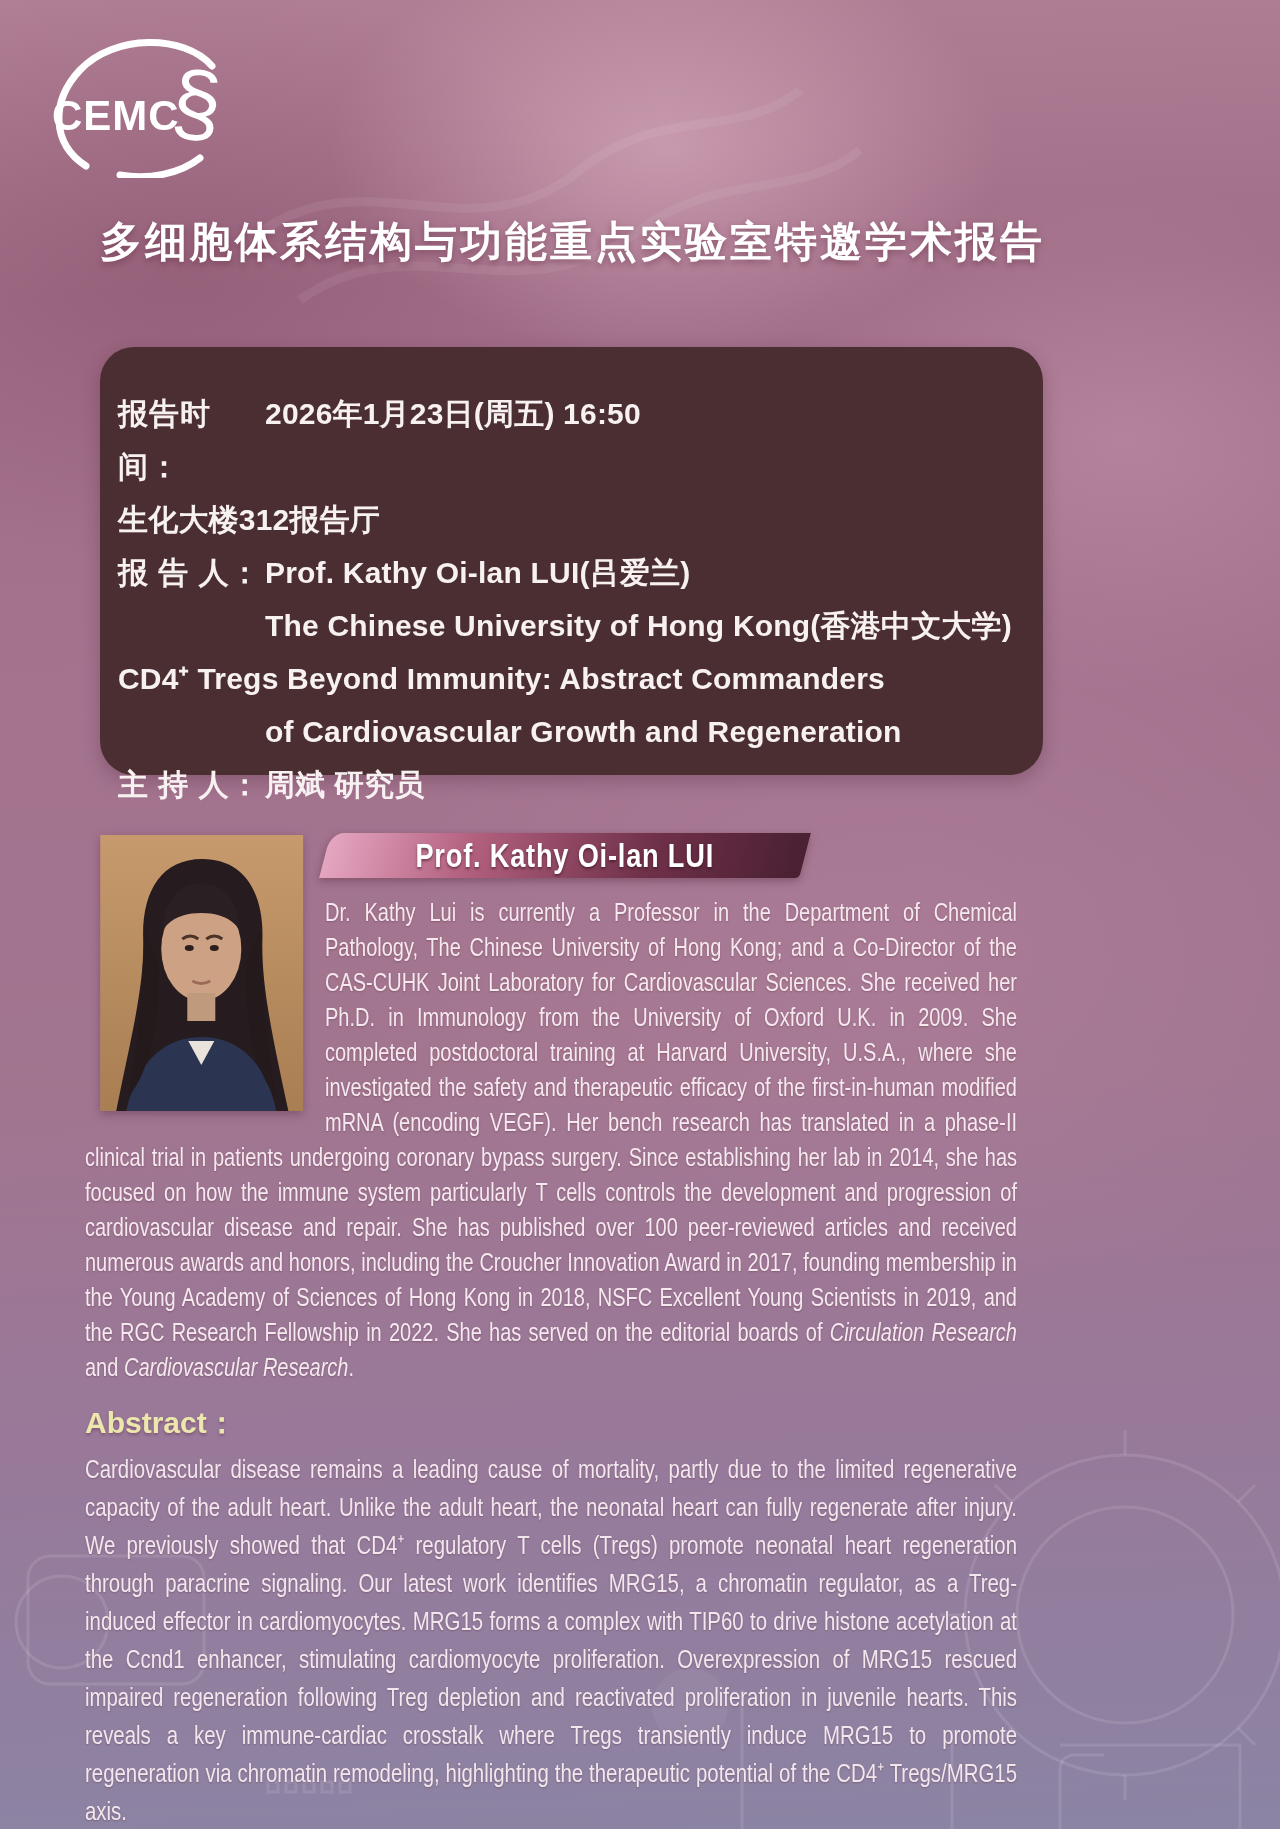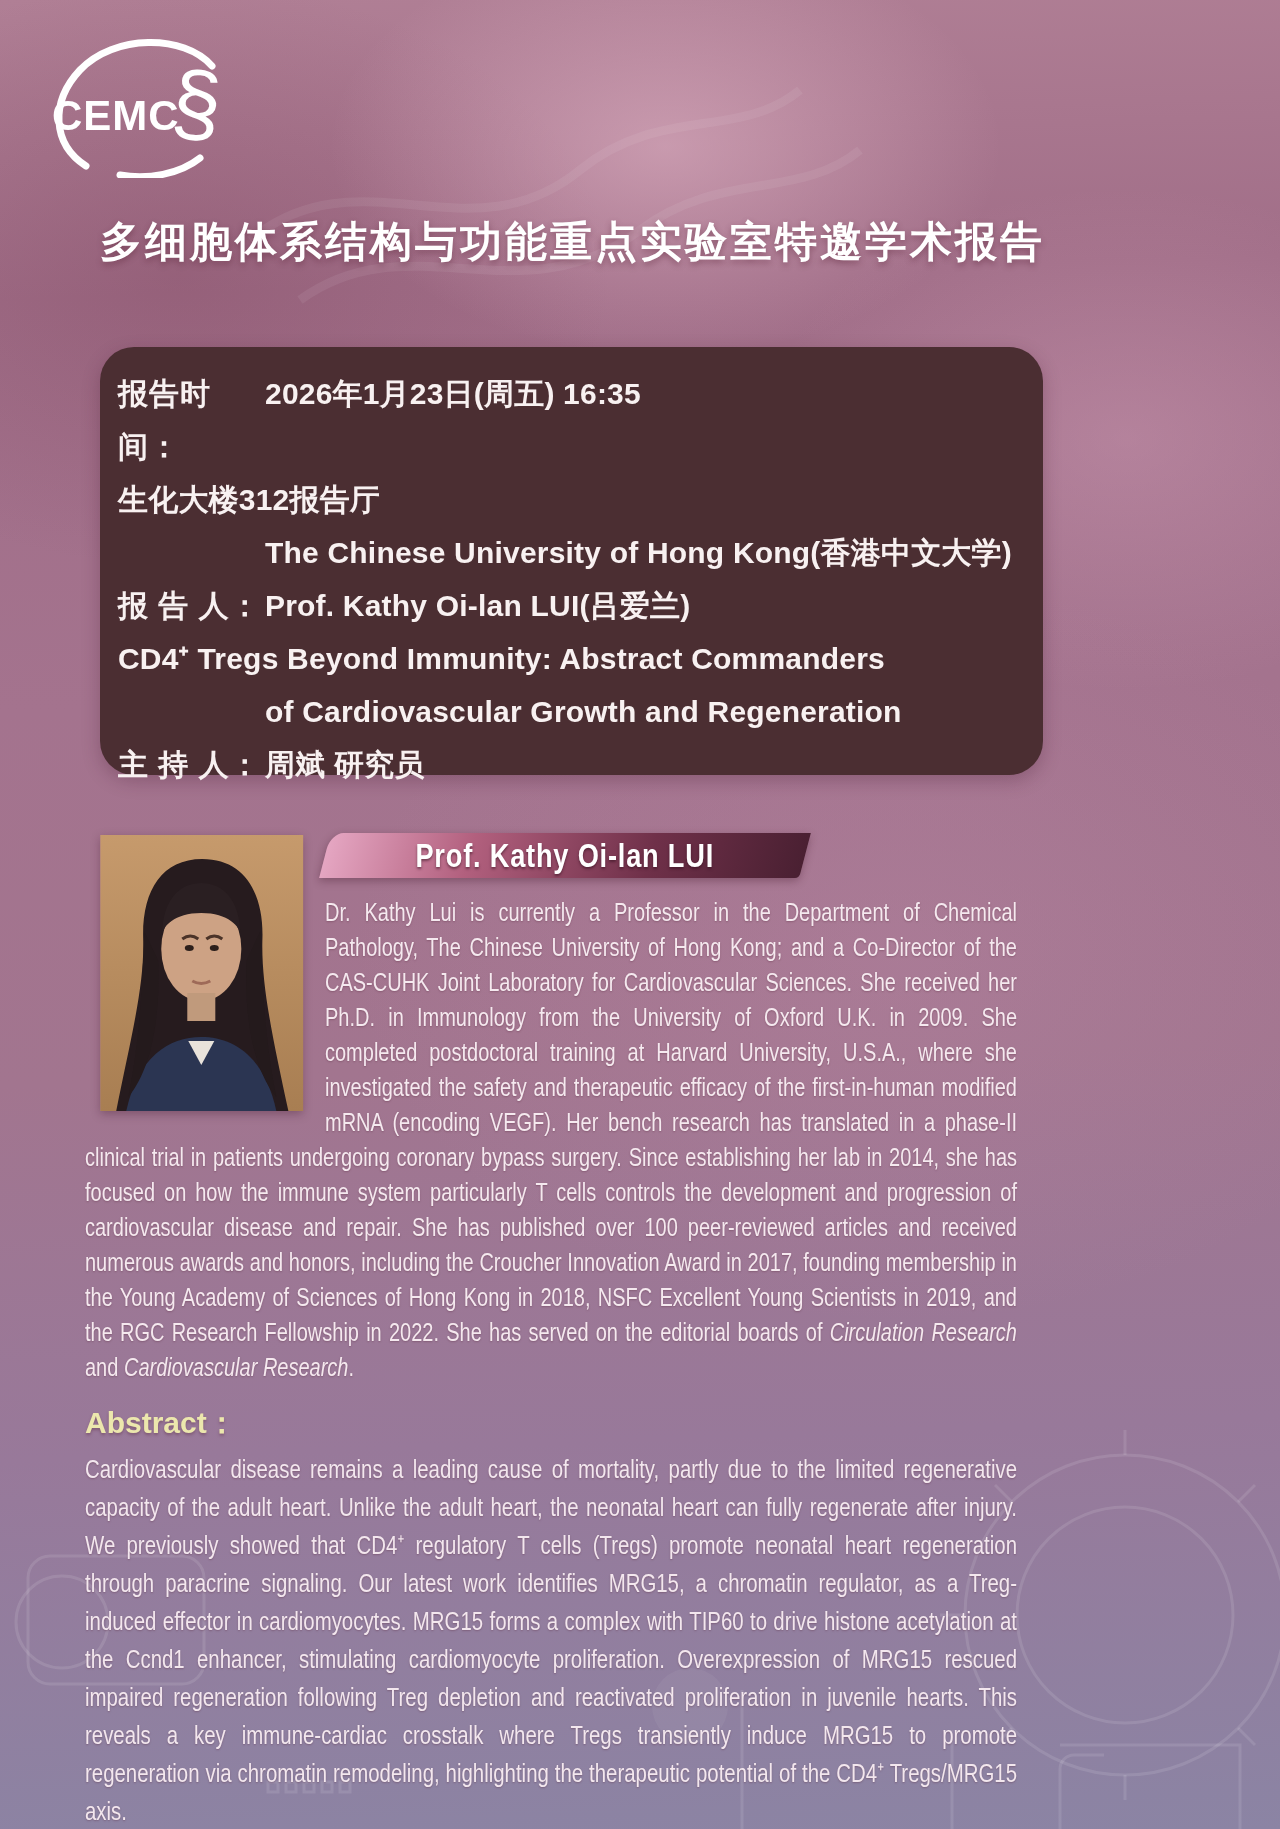--- a/index.html
+++ b/index.html
@@ -20,21 +20,21 @@
 
   .title {
     position:absolute; left:100px; top:214px; width:895px; z-index:2;
     text-align:left; font-size:42px; font-weight:900; color:#ffffff;
     letter-spacing:3px; text-shadow:0 3px 6px rgba(90,35,55,0.45); white-space:nowrap;
   }
 
   .info-card {
     position:absolute; left:100px; top:347px; width:943px; height:428px; z-index:2;
     background:var(--card-bg, #4b2e32); border-radius:34px;
-    padding:20px 26px 0 18px; box-sizing:border-box;
+    padding:40px 26px 0 18px; box-sizing:border-box;
     box-shadow:0 6px 18px rgba(70,25,45,0.28);
   }
   .info-row { display:flex; line-height:53px; font-size:30px; color:#f8f1f1; }
   .info-label { width:147px; flex:none; font-weight:700; letter-spacing:1px; }
   .info-value { flex:1; font-weight:600; letter-spacing:0.2px; white-space:nowrap; }
 
   #content { position:absolute; left:85px; top:833px; width:932px; z-index:2; }
   .condense { transform:scaleX(0.8); transform-origin:0 0; width:1165px; }
 
   .photo {
@@ -106,32 +106,32 @@
       <text x="8" y="104" font-size="42" font-weight="bold" fill="#ffffff" letter-spacing="1">CEMC</text>
       <text x="128" y="108" font-size="88" fill="#ffffff" transform="rotate(6 160 80)">§</text>
     </svg>
   </div>
 
   <div class="title">多细胞体系结构与功能重点实验室特邀学术报告</div>
 
   <div class="info-card">
     <div class="info-row">
       <span class="info-label">报告时间：</span>
-      <span class="info-value">2026年1月23日(周五) 16:35</span>
+      <span class="info-value">2026年1月23日(周五) 16:50</span>
     </div>
     <div class="info-row">
       <span class="info-value">生化大楼312报告厅</span>
     </div>
     <div class="info-row">
+      <span class="info-label">报 告 人：</span>
+      <span class="info-value">Prof. Kathy Oi-lan LUI(吕爱兰)</span>
+    </div>
+    <div class="info-row">
       <span class="info-label"></span>
       <span class="info-value">The Chinese University of Hong Kong(香港中文大学)</span>
-    </div>
-    <div class="info-row">
-      <span class="info-label">报 告 人：</span>
-      <span class="info-value">Prof. Kathy Oi-lan LUI(吕爱兰)</span>
     </div>
     <div class="info-row">
       <span class="info-value">CD4⁺ Tregs Beyond Immunity: Abstract Commanders</span>
     </div>
     <div class="info-row">
       <span class="info-label"></span>
       <span class="info-value">of Cardiovascular Growth and Regeneration</span>
     </div>
     <div class="info-row">
       <span class="info-label">主 持 人：</span>

